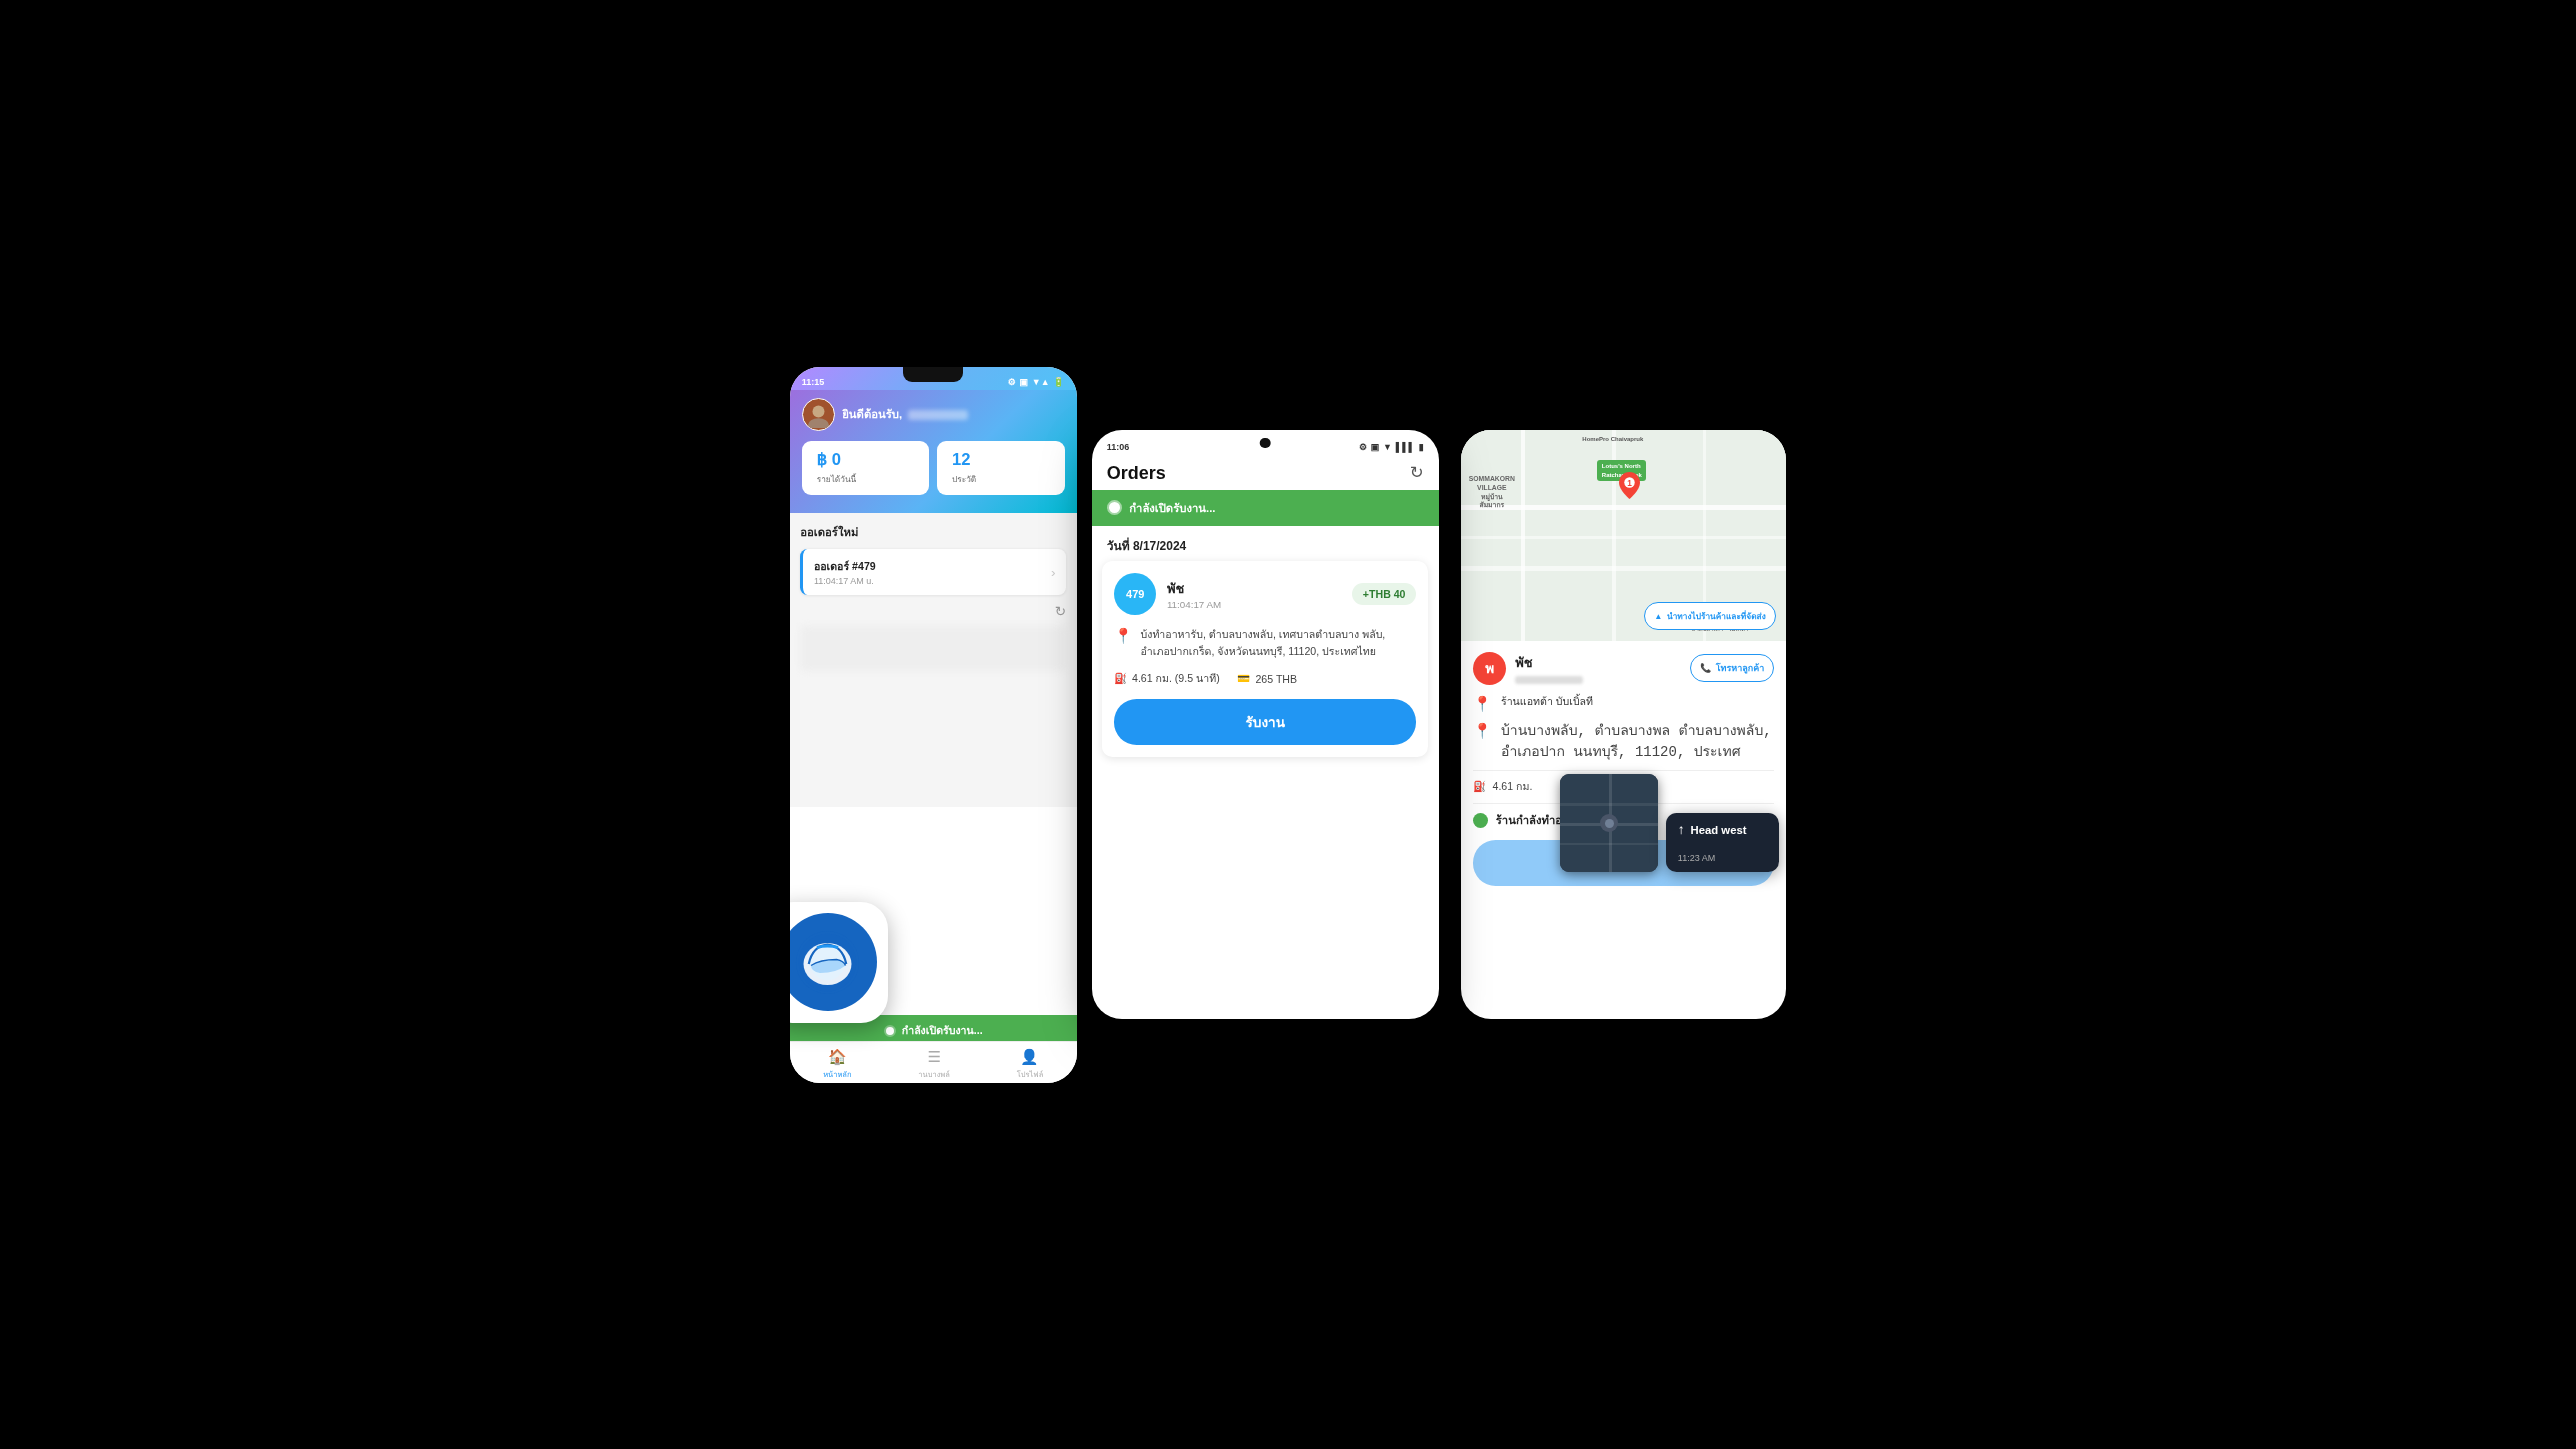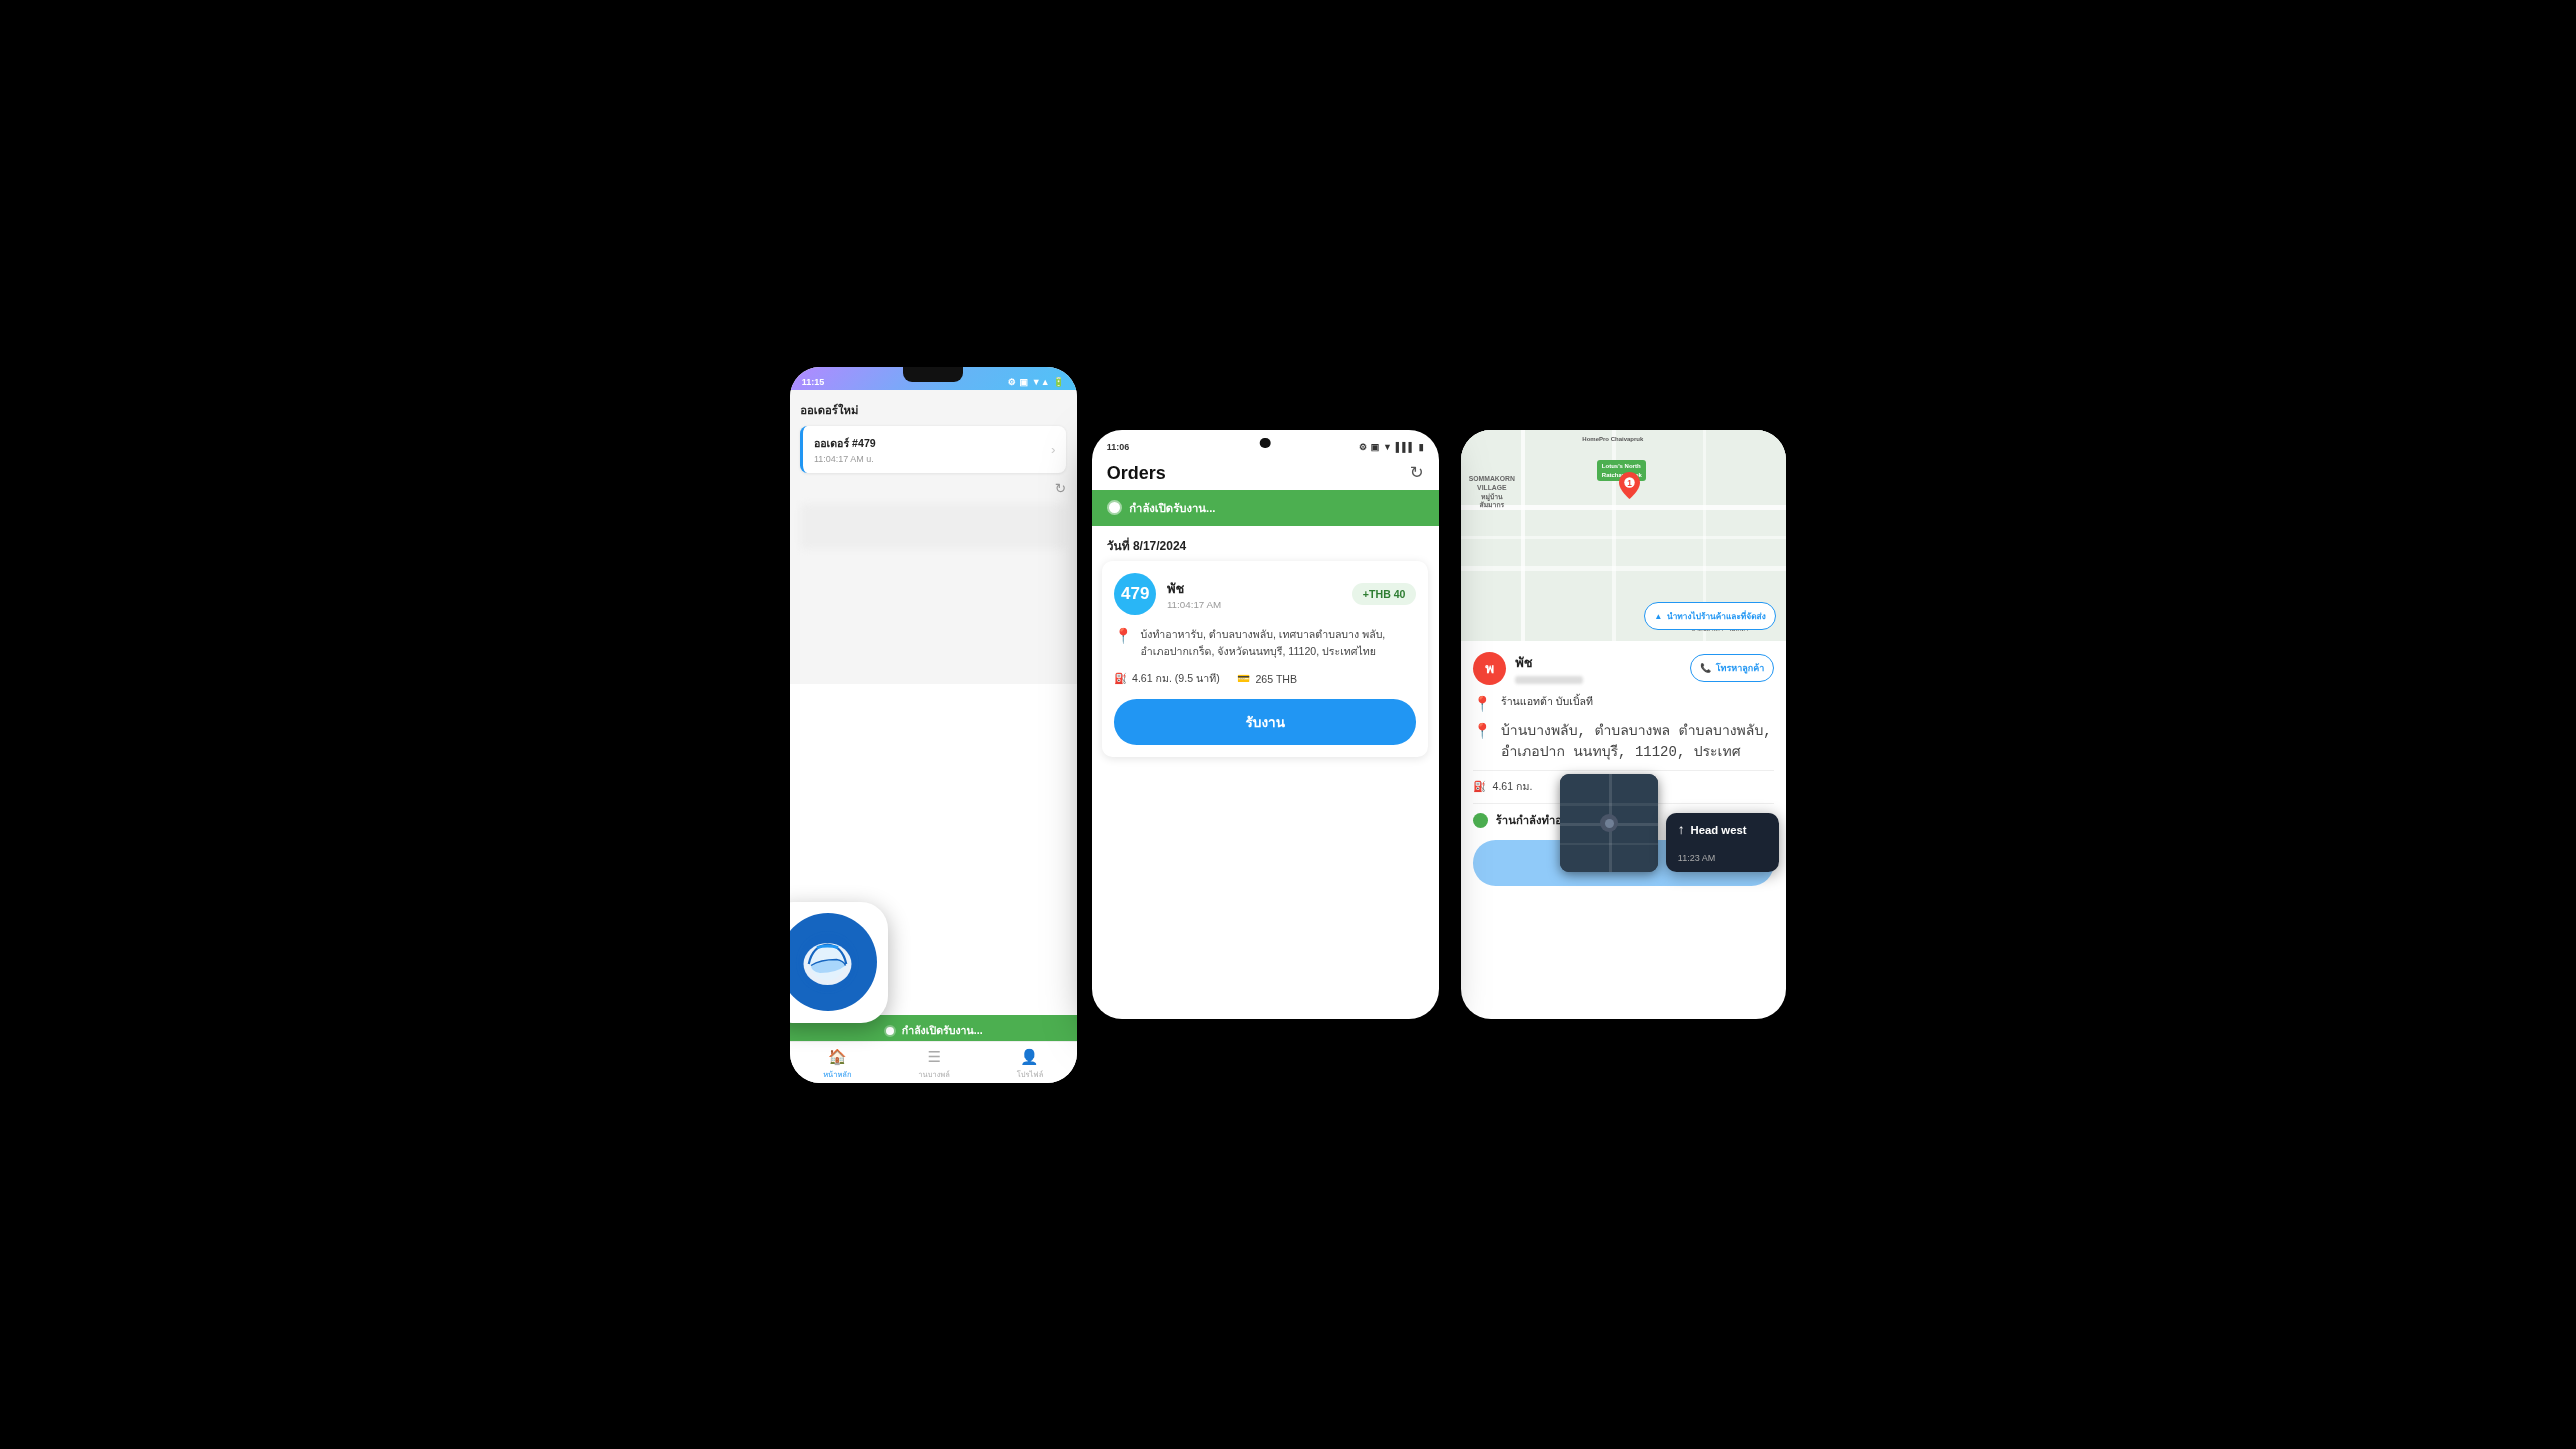--- a/index.html
+++ b/index.html
@@ -302,20 +302,44 @@
     <div class="status-bar" style="background: linear-gradient(135deg, #b388ff 0%, #64b5f6 60%, #4fc3f7 100%); padding: 10.6px 12px 3px; display:flex; justify-content:space-between; align-items:center; color:#fff; font-size:9px; font-weight:600;">
       <span>11:15</span>
       <div style="display:flex; gap:3.8px; align-items:center;">
         <span>⚙</span>
         <span>▣</span>
         <span>▼▲</span>
         <span>🔋</span>
       </div>
     </div>
 
+    <div style="background: linear-gradient(135deg, #9c6fde 0%, #5ab4f5 60%, #00bcd4 100%); padding: 7.5px 12px 18px;">
+      <div class="welcome-row">
+        <div class="avatar">
+          <svg width="27" height="27" viewBox="0 0 36 36">
+              <circle cx="18" cy="14" r="8" fill="#c8a882"></circle>
+              <ellipse cx="18" cy="32" rx="14" ry="9" fill="#a0826d"></ellipse>
+            </svg>
+        </div>
+        <span class="welcome-text">
+          <span>ยินดีต้อนรับ,</span>
+          <span class="blur-name"></span>
+        </span>
+      </div>
+      <div class="stats-row">
+        <div class="stat-card">
+          <div class="stat-value">฿ 0</div>
+          <div class="stat-label">รายได้วันนี้</div>
+        </div>
+        <div class="stat-card">
+          <div class="stat-value">12</div>
+          <div class="stat-label">ประวัติ</div>
+        </div>
+      </div>
+    </div>
 
     <div class="body-content" style="background:#f5f5f5; padding:10.6px; height: 294px; overflow: hidden;">
       <div class="section-title">ออเดอร์ใหม่</div>
       <div class="order-card">
         <div class="order-info">
           <div class="order-num">ออเดอร์ #479</div>
           <div class="order-time">11:04:17 AM u.</div>
         </div>
         <span class="chevron">›</span>
       </div>
@@ -386,21 +410,21 @@
       <span>กำลังเปิดรับงาน...</span>
     </div>
 
     <div style="padding:10.6px 15px 6px; font-size:12px; font-weight:700; color:#222;">
       <span>วันที่ 8/17/2024</span>
     </div>
 
     <div style="margin:0 10.6px; background:#fff; border-radius:10.6px; padding:12px; box-shadow:0 1.5px 9px rgba(0,0,0,0.1);">
       
       <div style="display:flex; align-items:center; gap:10.6px; margin-bottom:10.6px;">
-        <div style="width:42px;height:42px;background:#29b6f6;border-radius:50%;display:flex;align-items:center;justify-content:center;color:#fff;font-size:17px;font-weight:800;flex-shrink:0;">479</div>
+        <div style="width:42px;height:42px;background:#29b6f6;border-radius:50%;display:flex;align-items:center;justify-content:center;color:#fff;font-size:11px;font-weight:800;flex-shrink:0;">479</div>
         <div style="flex:1;">
           <div style="font-size:13px;font-weight:700;color:#222;">พัช</div>
           <div style="font-size:9.8px;color:#999;">11:04:17 AM</div>
         </div>
         <div style="background:#e8f5e9;color:#2e7d32;padding:5.3px 10.6px;border-radius:15px;font-size:10.6px;font-weight:700;">+THB 40</div>
       </div>
 
       
       <div style="display:flex;gap:7.5px;align-items:flex-start;margin-bottom:10.6px;">
         <span style="color:#42a5f5;font-size:15px;margin-top:1.5px;flex-shrink:0;">📍</span>

